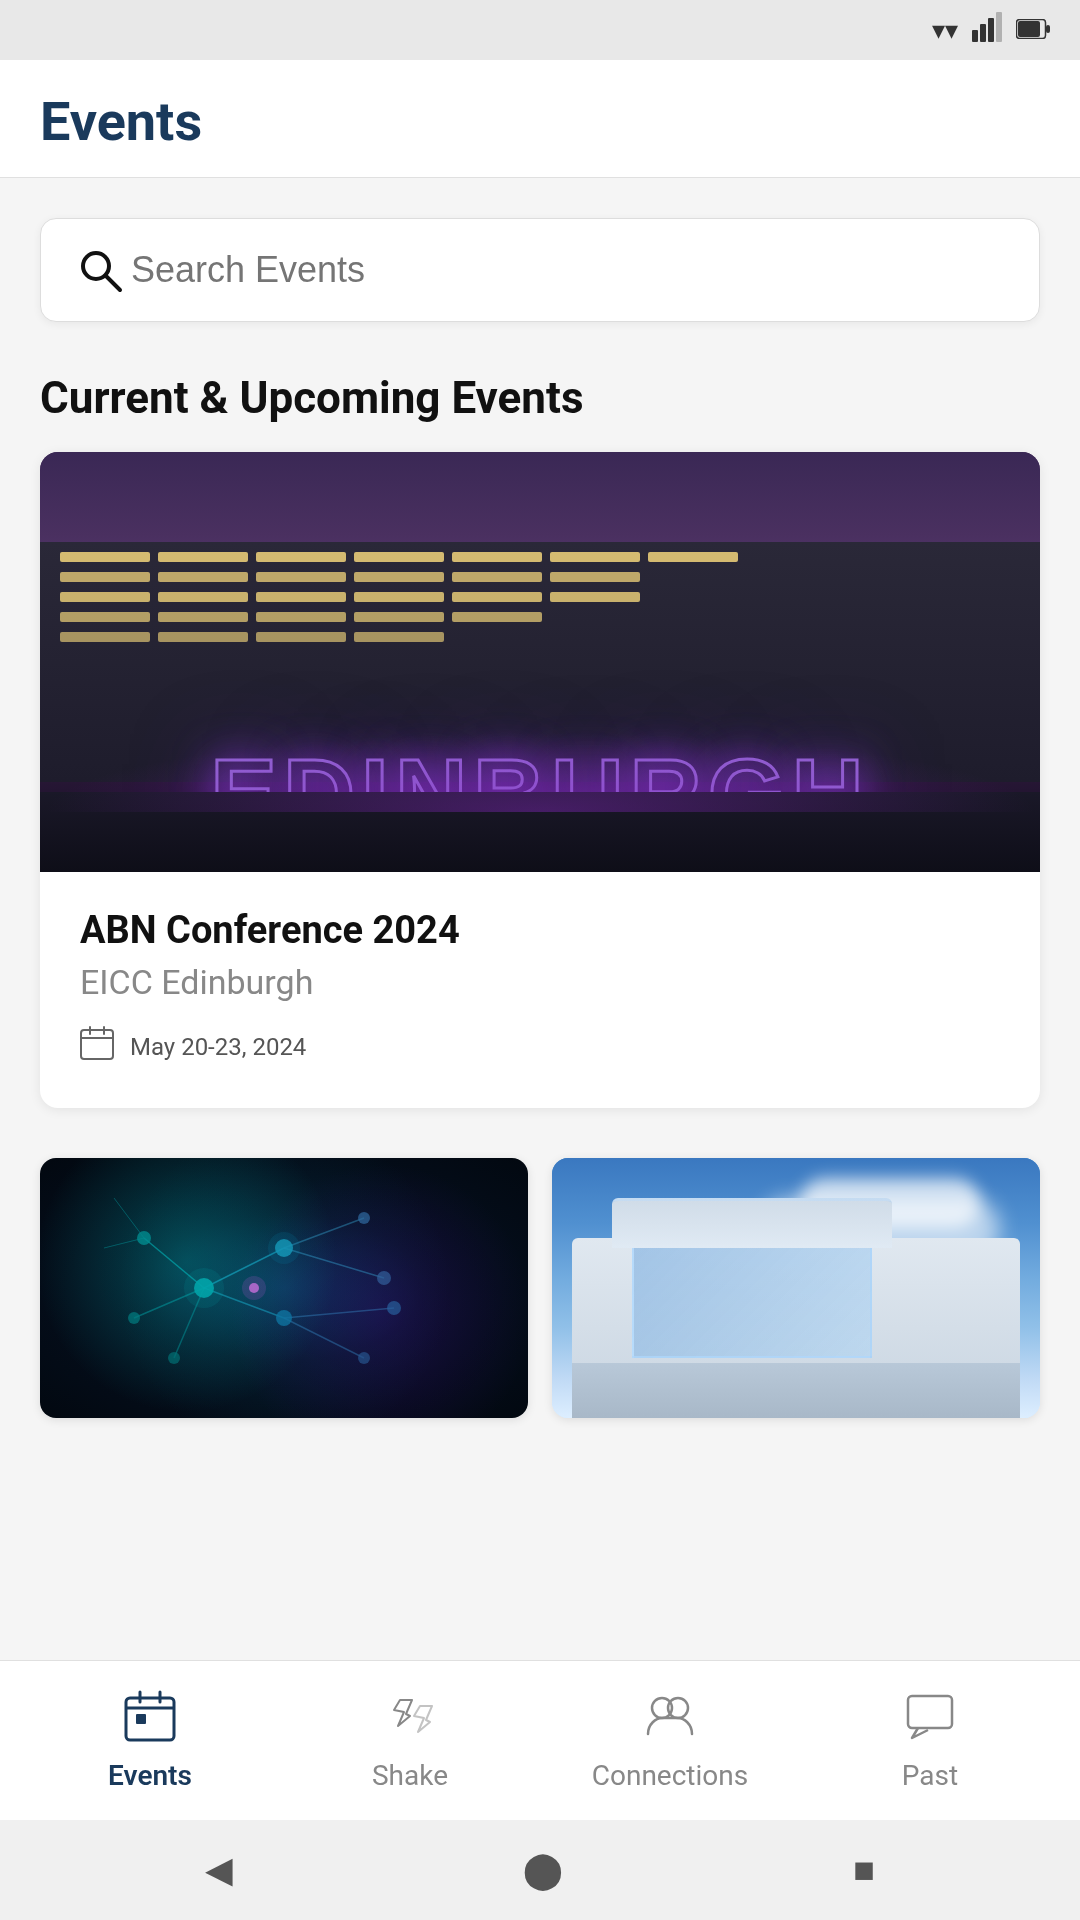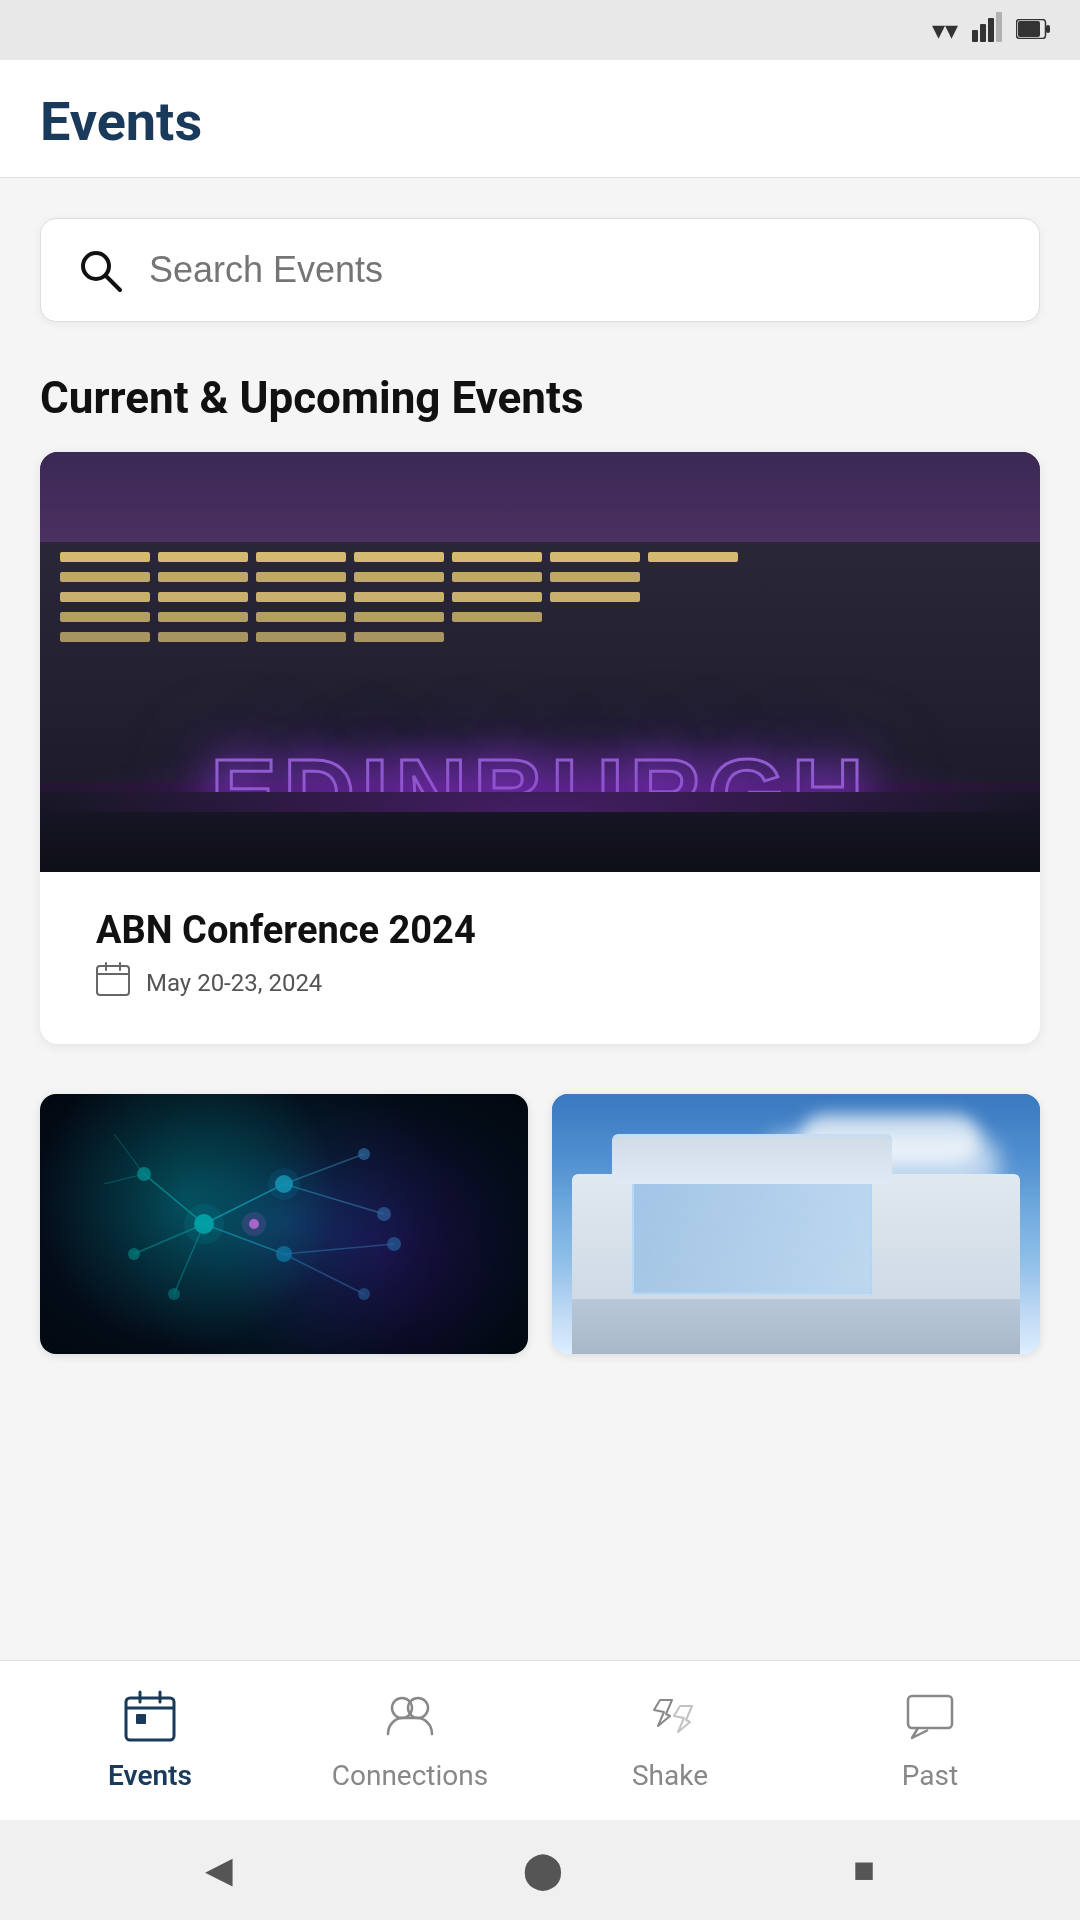--- a/index.html
+++ b/index.html
@@ -54,21 +54,21 @@
     }
 
     
     .search-container {
       background: #fff;
       border: 1px solid #ddd;
       border-radius: 16px;
       padding: 28px 36px;
       display: flex;
       align-items: center;
-      gap: 26px;
+      gap: 8px;
       margin-bottom: 50px;
       box-shadow: 0 2px 8px rgba(0,0,0,0.06);
     }
 
     .search-icon-wrap {
       font-size: 46px;
       color: #222;
       display: flex;
       align-items: center;
     }
@@ -102,21 +102,21 @@
     
     .edinburgh-scene {
       width: 100%;
       height: 420px;
       background: linear-gradient(180deg, #4a3060 0%, #3a2a55 30%, #251840 60%, #1a1230 80%, #0d0820 100%);
       position: relative;
       overflow: hidden;
     }
 
     .event-card-body {
-      padding: 36px 40px 40px 56px;
+      padding: 36px 40px 40px 40px;
     }
 
     .event-name {
       font-size: 38px;
       font-weight: 700;
       color: #111;
       margin-bottom: 10px;
     }
 
     .event-location {
@@ -338,20 +338,21 @@
       </div>
 
       <div style="position:absolute;bottom:20px;left:0;right:0;text-align:center;font-size:100px;font-weight:900;letter-spacing:6px;font-family:'Arial Black',sans-serif;color:transparent;-webkit-text-stroke:3px #9060d0;text-shadow:0 0 40px rgba(140,60,220,0.9),0 0 80px rgba(100,40,180,0.6);">EDINBURGH</div>
 
       <div style="position:absolute;bottom:0;left:0;right:0;height:80px;background:linear-gradient(180deg,#1a1828 0%,#0e0e18 100%);"></div>
 
       <div style="position:absolute;bottom:60px;left:0;right:0;height:80px;background:radial-gradient(ellipse at 50% 100%,rgba(140,40,200,0.4) 0%,transparent 70%);"></div>
     </div>
     <div class="event-card-body">
       <div class="event-name">ABN Conference 2024</div>
+      <div class="event-location">EICC Edinburgh</div>
       <div class="event-date-row">
         <span class="calendar-icon">
           <svg width="34" height="34" viewBox="0 0 34 34" fill="none">
             <rect x="1" y="4" width="32" height="29" rx="3" stroke="#666" stroke-width="2" fill="none"></rect>
             <line x1="1" y1="12" x2="33" y2="12" stroke="#666" stroke-width="2"></line>
             <line x1="10" y1="1" x2="10" y2="8" stroke="#666" stroke-width="2" stroke-linecap="round"></line>
             <line x1="24" y1="1" x2="24" y2="8" stroke="#666" stroke-width="2" stroke-linecap="round"></line>
           </svg>
         </span>
         <span class="event-date">May 20-23, 2024</span>
@@ -434,36 +435,36 @@
         <line x1="36" y1="2" x2="36" y2="12" stroke="#1a3a5c" stroke-width="3" stroke-linecap="round"></line>
         <rect x="12" y="24" width="10" height="10" rx="1" fill="#1a3a5c"></rect>
       </svg>
     </span>
     <span class="nav-label active">Events</span>
   </div>
 
   <div class="nav-item">
     <span class="nav-icon">
       <svg width="52" height="52" viewBox="0 0 52 52" fill="none">
+        <path d="M16 10 L10 20 L20 22 L14 36 L26 26 L22 24 L28 10 Z" stroke="#888" stroke-width="2" fill="none" stroke-linejoin="round"></path>
+        <path d="M36 16 L30 26 L40 28 L34 42 L46 32 L42 30 L48 16 Z" stroke="#888" stroke-width="2" fill="none" stroke-linejoin="round" opacity="0.5"></path>
+      </svg>
+    </span>
+    <span class="nav-label">Shake</span>
+  </div>
+
+  <div class="nav-item">
+    <span class="nav-icon">
+      <svg width="52" height="52" viewBox="0 0 52 52" fill="none">
         <circle cx="18" cy="18" r="10" stroke="#888" stroke-width="2.5" fill="none"></circle>
         <circle cx="34" cy="18" r="10" stroke="#888" stroke-width="2.5" fill="none"></circle>
         <path d="M4 44 C4 34 12 28 18 28 L34 28 C40 28 48 34 48 44" stroke="#888" stroke-width="2.5" fill="none" stroke-linecap="round"></path>
       </svg>
     </span>
     <span class="nav-label">Connections</span>
-  </div>
-
-  <div class="nav-item">
-    <span class="nav-icon">
-      <svg width="52" height="52" viewBox="0 0 52 52" fill="none">
-        <path d="M16 10 L10 20 L20 22 L14 36 L26 26 L22 24 L28 10 Z" stroke="#888" stroke-width="2" fill="none" stroke-linejoin="round"></path>
-        <path d="M36 16 L30 26 L40 28 L34 42 L46 32 L42 30 L48 16 Z" stroke="#888" stroke-width="2" fill="none" stroke-linejoin="round" opacity="0.5"></path>
-      </svg>
-    </span>
-    <span class="nav-label">Shake</span>
   </div>
 
   <div class="nav-item">
     <span class="nav-icon">
       <svg width="52" height="52" viewBox="0 0 52 52" fill="none">
         <rect x="4" y="6" width="44" height="32" rx="4" stroke="#888" stroke-width="2.5" fill="none"></rect>
         <path d="M14 38 L8 48 L24 40" stroke="#888" stroke-width="2.5" fill="none" stroke-linejoin="round"></path>
       </svg>
     </span>
     <span class="nav-label">Past</span>

